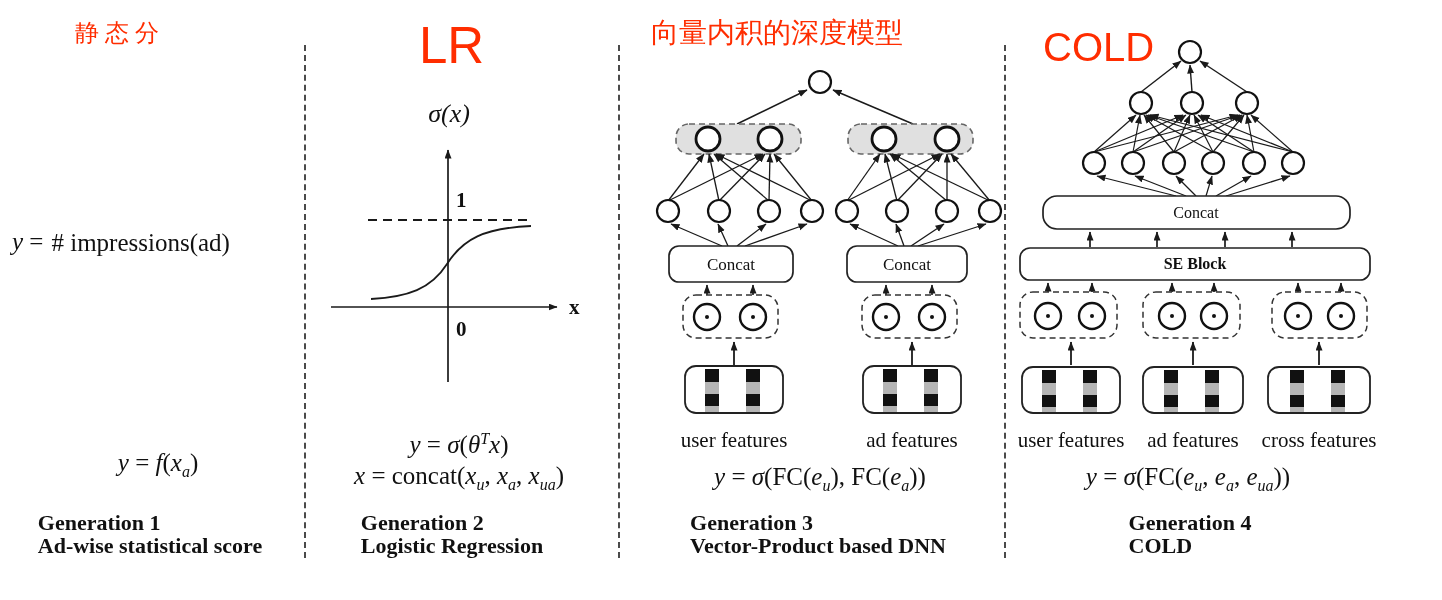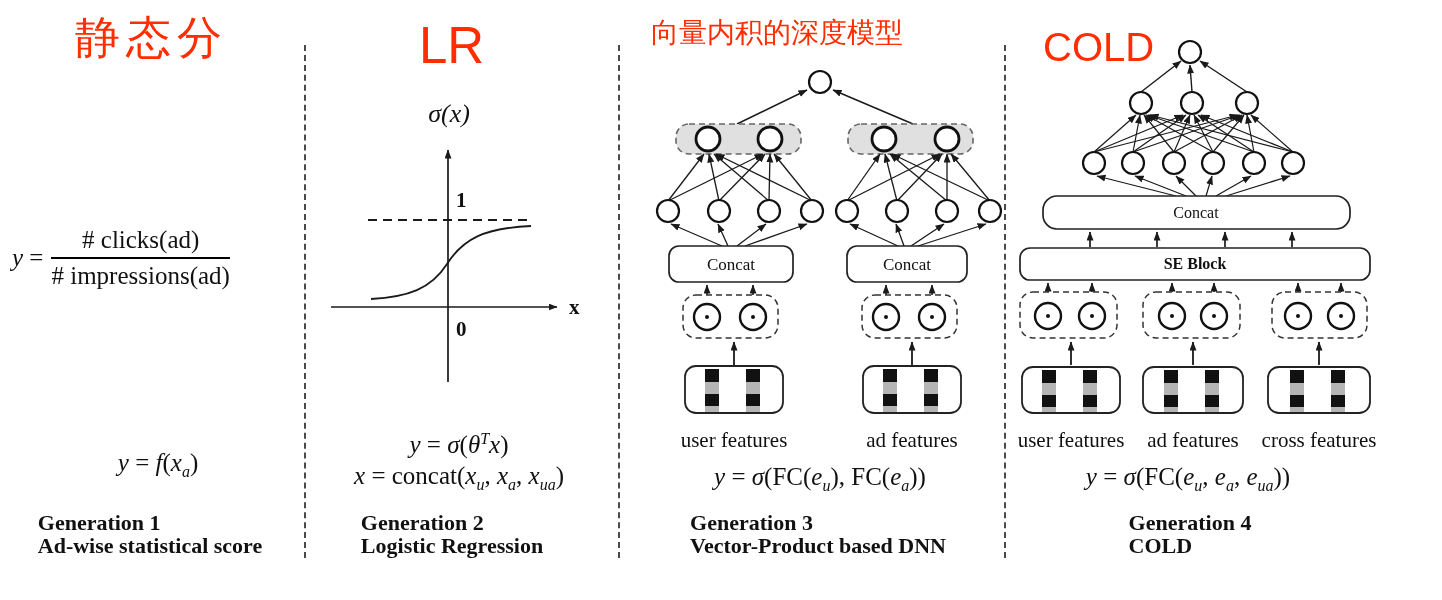--- a/index.html
+++ b/index.html
@@ -33,29 +33,28 @@
 </style>
 </head>
 <body>
 
 <div class="canvas">
 
   <div class="divider" style="left:304px"></div>
   <div class="divider" style="left:618px"></div>
   <div class="divider" style="left:1004px"></div>
 
-  <div class="red-label" style="left:75px;top:15px;font-size:45px;letter-spacing:6px">静态分</div>
+  <div class="red-label" style="left:75px;top:21px;font-size:24px;letter-spacing:6px">静态分</div>
   <div class="red-label" style="left:419px;top:20px;font-size:51px">LR</div>
   <div class="red-label" style="left:651px;top:19px;font-size:28px">向量内积的深度模型</div>
   <div class="red-label" style="left:1043px;top:27px;font-size:40px">COLD</div>
 
   <div class="fracwrap" style="left:12px;top:226px">
     <span class="fraclhs"><span class="it">y</span><span> =</span></span>
     <span class="frac">
-      <span class="num"># clicks(ad)</span>
       <span class="den"># impressions(ad)</span>
     </span>
   </div>
   <div class="formula" style="left:158px;top:449px"><span class="it">y</span><span> = </span><span class="it">f</span><span>(</span><span class="it">x</span><span class="it sb">a</span><span>)</span></div>
   <div class="caption" style="left:150px;top:511px">
     <div>Generation 1</div>
     <div>Ad-wise  statistical score</div>
   </div>
 
   <svg style="left:325px;top:90px" width="270" height="305" viewBox="325 90 270 305">

